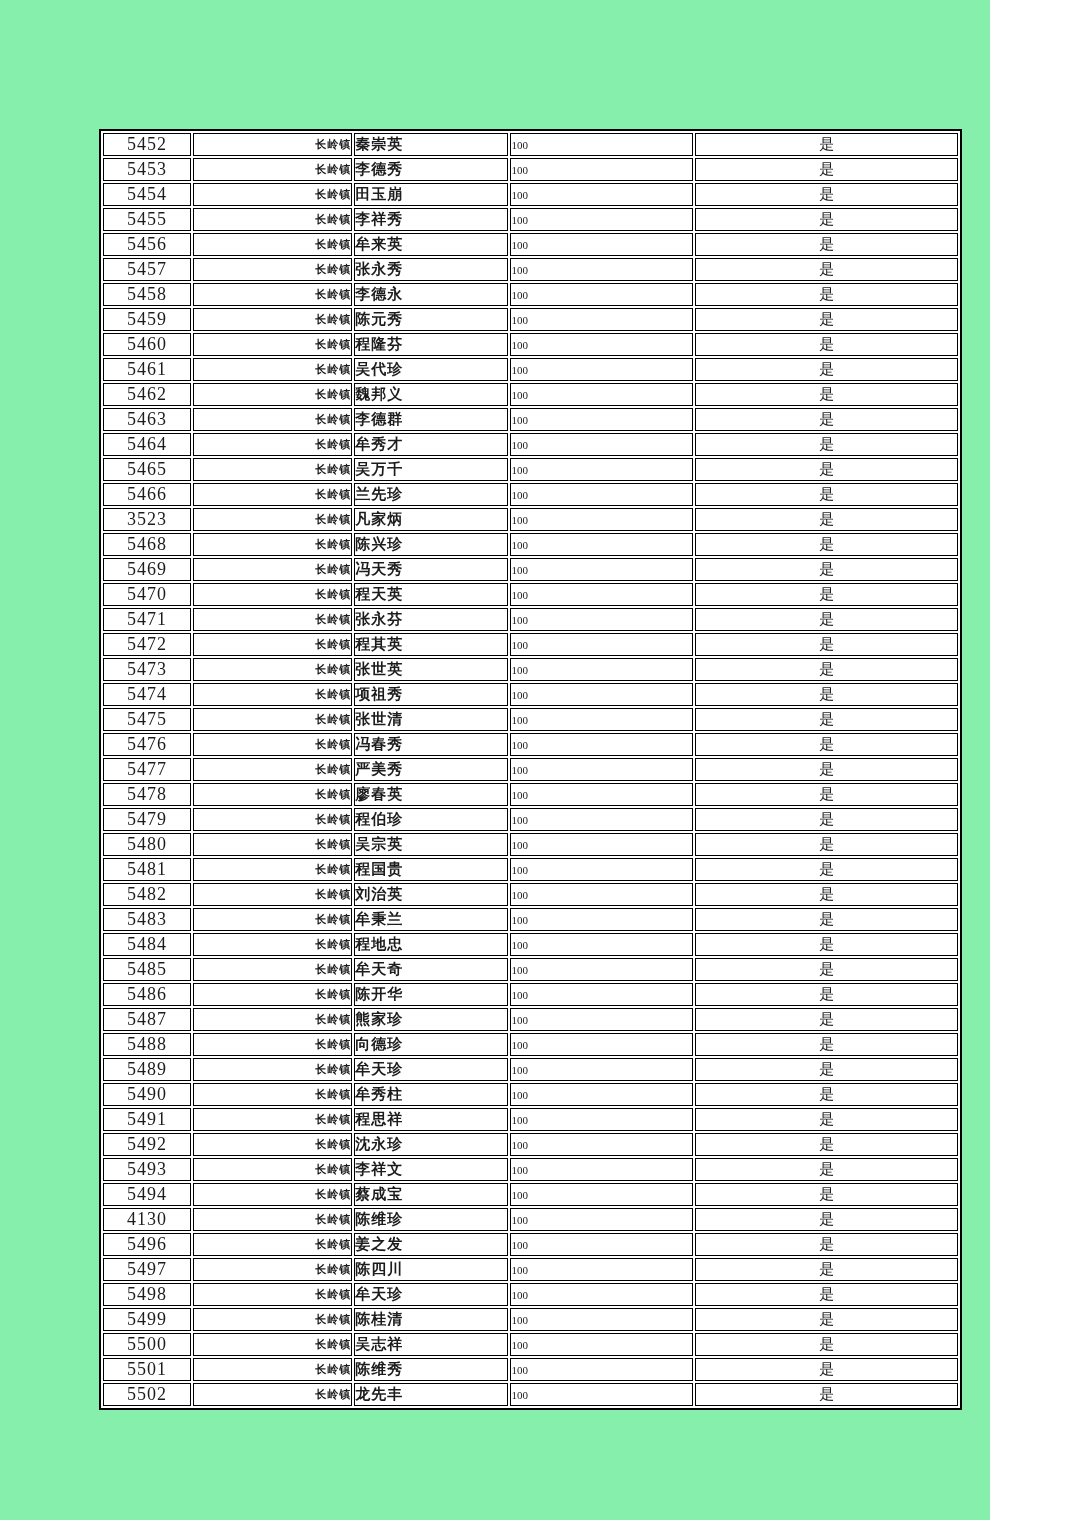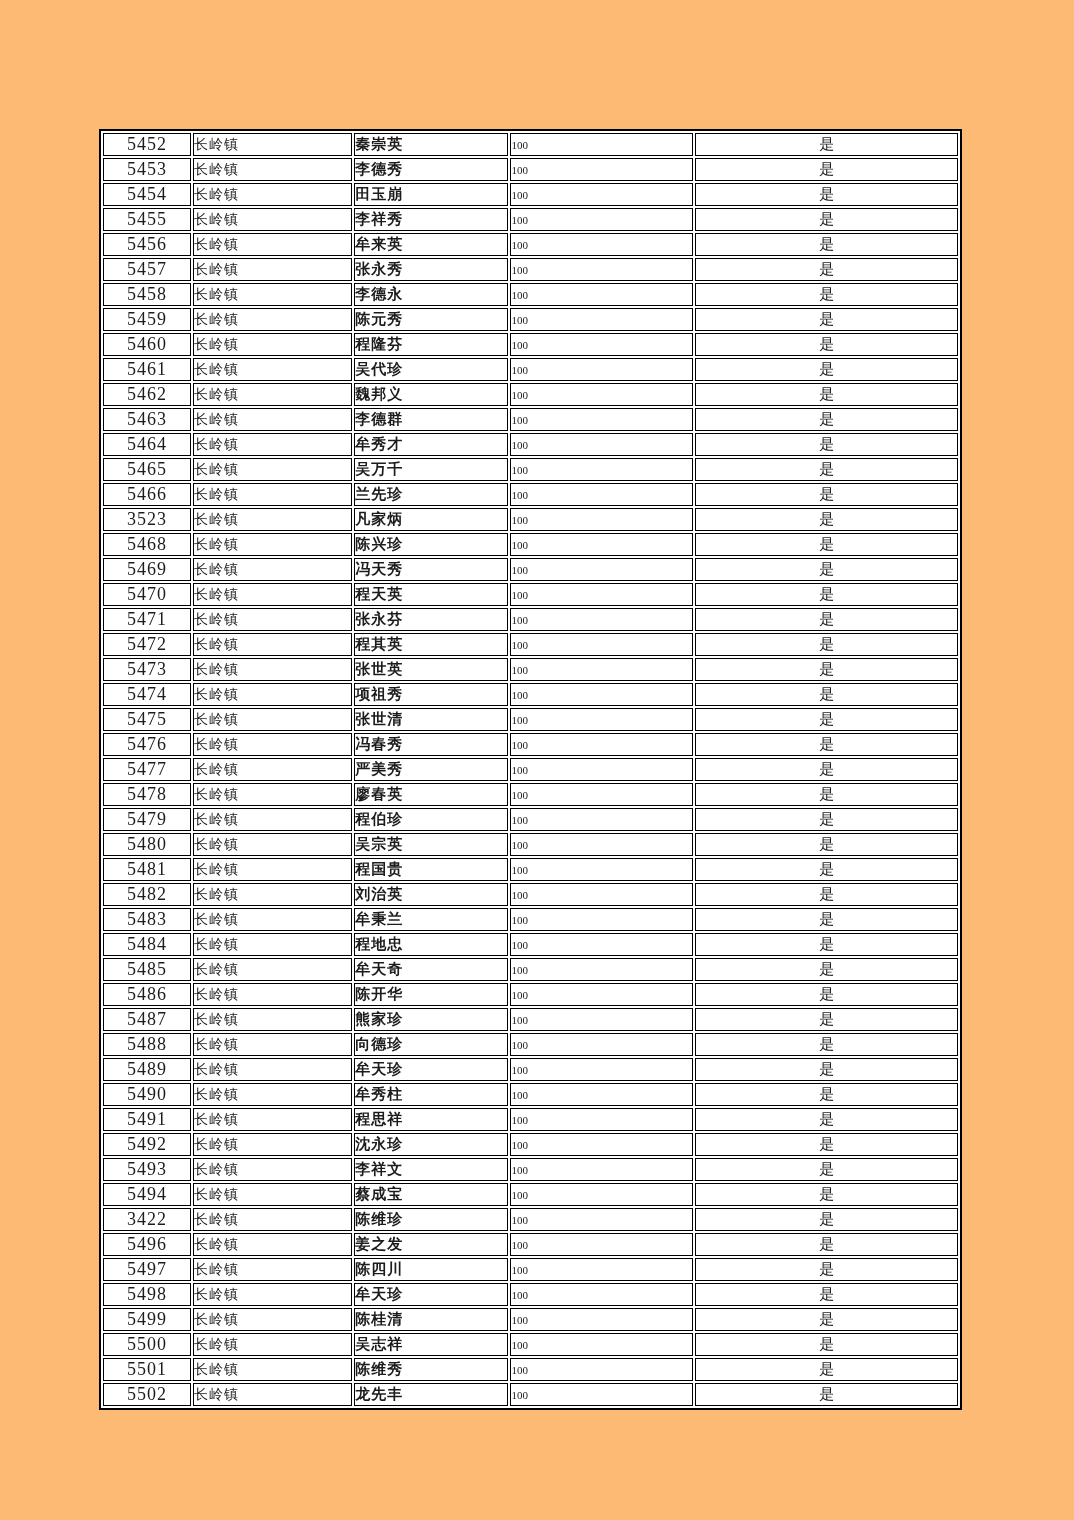--- a/index.html
+++ b/index.html
@@ -2,23 +2,23 @@
 <html><head>
 <meta charset="utf-8">
 <style>
   html, body {
     margin: 0;
     padding: 0;
     background: #ffffff;
   }
   .page {
     position: relative;
-    width: 1074px;
+    width: 990px;
     height: 1520px;
-    background: #fdba74;
+    background: #86efac;
     overflow: hidden;
   }
   table.records {
     position: absolute;
     left: 99px;
     top: 129px;
     width: 863px;
     height: 1250px;
     table-layout: fixed;
     border-collapse: separate;
@@ -34,24 +34,25 @@
     overflow: hidden;
     white-space: nowrap;
     font-family: "Liberation Serif", "DejaVu Serif", serif;
   }
   td.c0 {
     text-align: center;
     font-size: 18px;
     letter-spacing: 1px;
   }
   td.c1 {
-    text-align: left;
+    text-align: right;
     padding-left: 4px;
-    font-size: 14px;
+    font-size: 11px;
     letter-spacing: 1px;
+    font-weight: bold;
   }
   td.c2 {
     text-align: left;
     padding-left: 6px;
     font-size: 15px;
     letter-spacing: 1px;
     font-weight: bold;
   }
   td.c3 {
     text-align: left;
@@ -373,21 +374,21 @@
           <td class="c4">是</td>
         </tr>
         <tr>
           <td class="c0">5494</td>
           <td class="c1">长岭镇</td>
           <td class="c2">蔡成宝</td>
           <td class="c3">100</td>
           <td class="c4">是</td>
         </tr>
         <tr>
-          <td class="c0">3422</td>
+          <td class="c0">4130</td>
           <td class="c1">长岭镇</td>
           <td class="c2">陈维珍</td>
           <td class="c3">100</td>
           <td class="c4">是</td>
         </tr>
         <tr>
           <td class="c0">5496</td>
           <td class="c1">长岭镇</td>
           <td class="c2">姜之发</td>
           <td class="c3">100</td>

